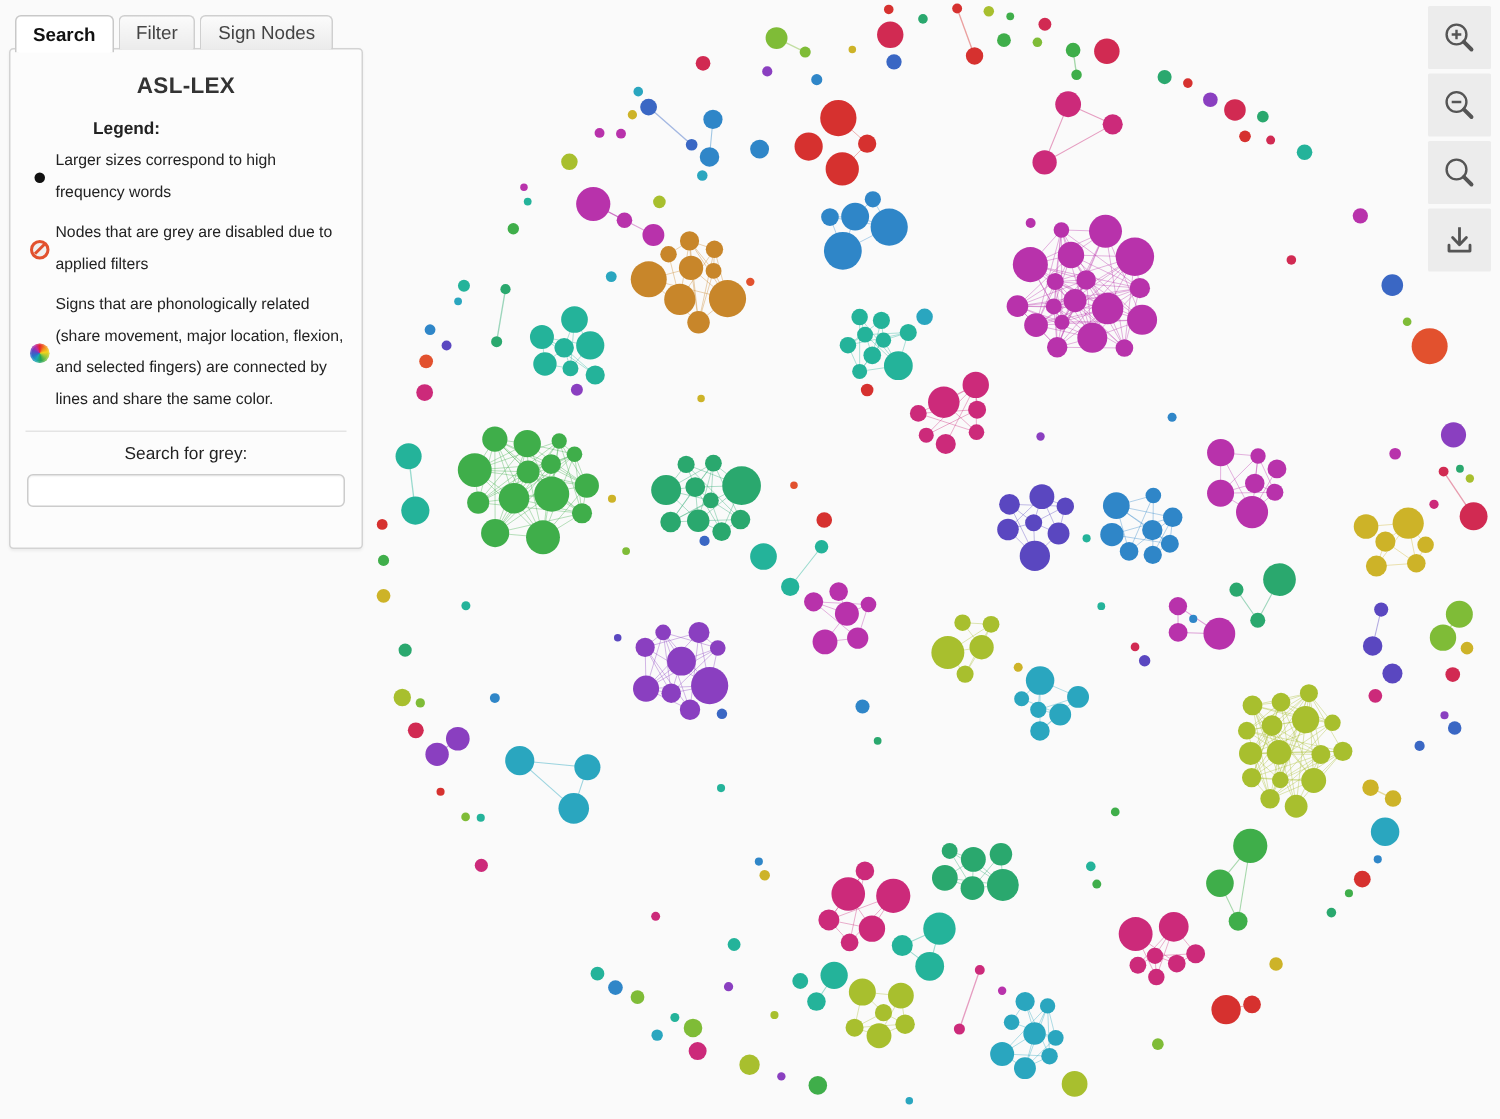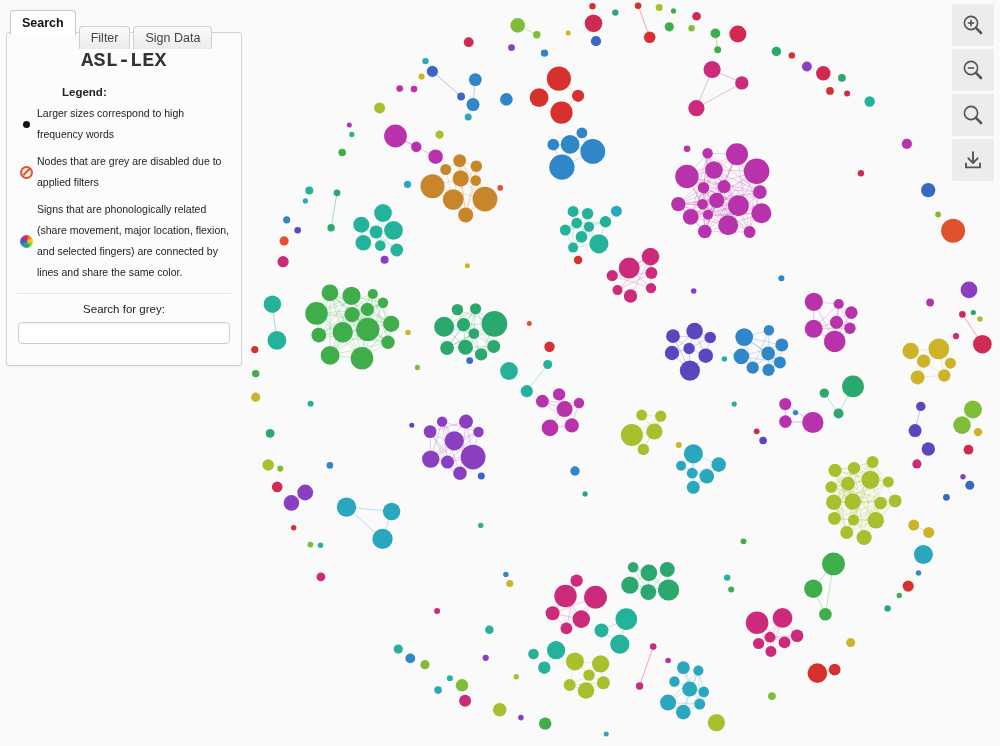--- a/index.html
+++ b/index.html
@@ -55,21 +55,21 @@
     color: #444;
     background: linear-gradient(#fbfbfb, #ebebeb);
     border: 1px solid #cfcfcf;
     border-bottom: none;
     border-radius: 4px 4px 0 0;
     margin-right: 3px;
     cursor: pointer;
     white-space: nowrap;
     box-sizing: border-box;
     position: relative;
-    top: 16px;
+    top: 0;
   }
   .tab.active {
     background: #ffffff;
     color: #111;
     font-weight: bold;
     border-color: #c8c8c8;
     height: 25px;
     line-height: 24px;
     top: 2px;
     z-index: 5;
@@ -83,26 +83,25 @@
     border-radius: 3px;
     box-shadow: 0 1px 2px rgba(0,0,0,0.06);
     padding: 10px 8px 12px 8px;
     box-sizing: border-box;
     width: 236px;
     height: 334px;
   }
 
   .panel-title {
     text-align: center;
-    font-size: 20px;
+    font-size: 15px;
     font-weight: bold;
     color: #333;
     letter-spacing: 0.2px;
     margin: 6px 0 14px 0;
-    font-family: Liberation Mono, monospace;
   }
 
   .legend-heading {
     font-size: 11.5px;
     font-weight: bold;
     color: #222;
     margin: 0 0 5px 2px;
     padding-left: 45px;
   }
 
@@ -1118,21 +1117,21 @@
   <div id="left-panel">
 
     <div class="tabstrip">
       <div class="tab active">
         <span>Search</span>
       </div>
       <div class="tab">
         <span>Filter</span>
       </div>
       <div class="tab">
-        <span>Sign Data</span>
+        <span>Sign Nodes</span>
       </div>
     </div>
 
     <div class="panel-body">
 
       <div class="panel-title">ASL-LEX</div>
 
       <div class="legend-heading">Legend:</div>
 
       <div class="legend-row">

